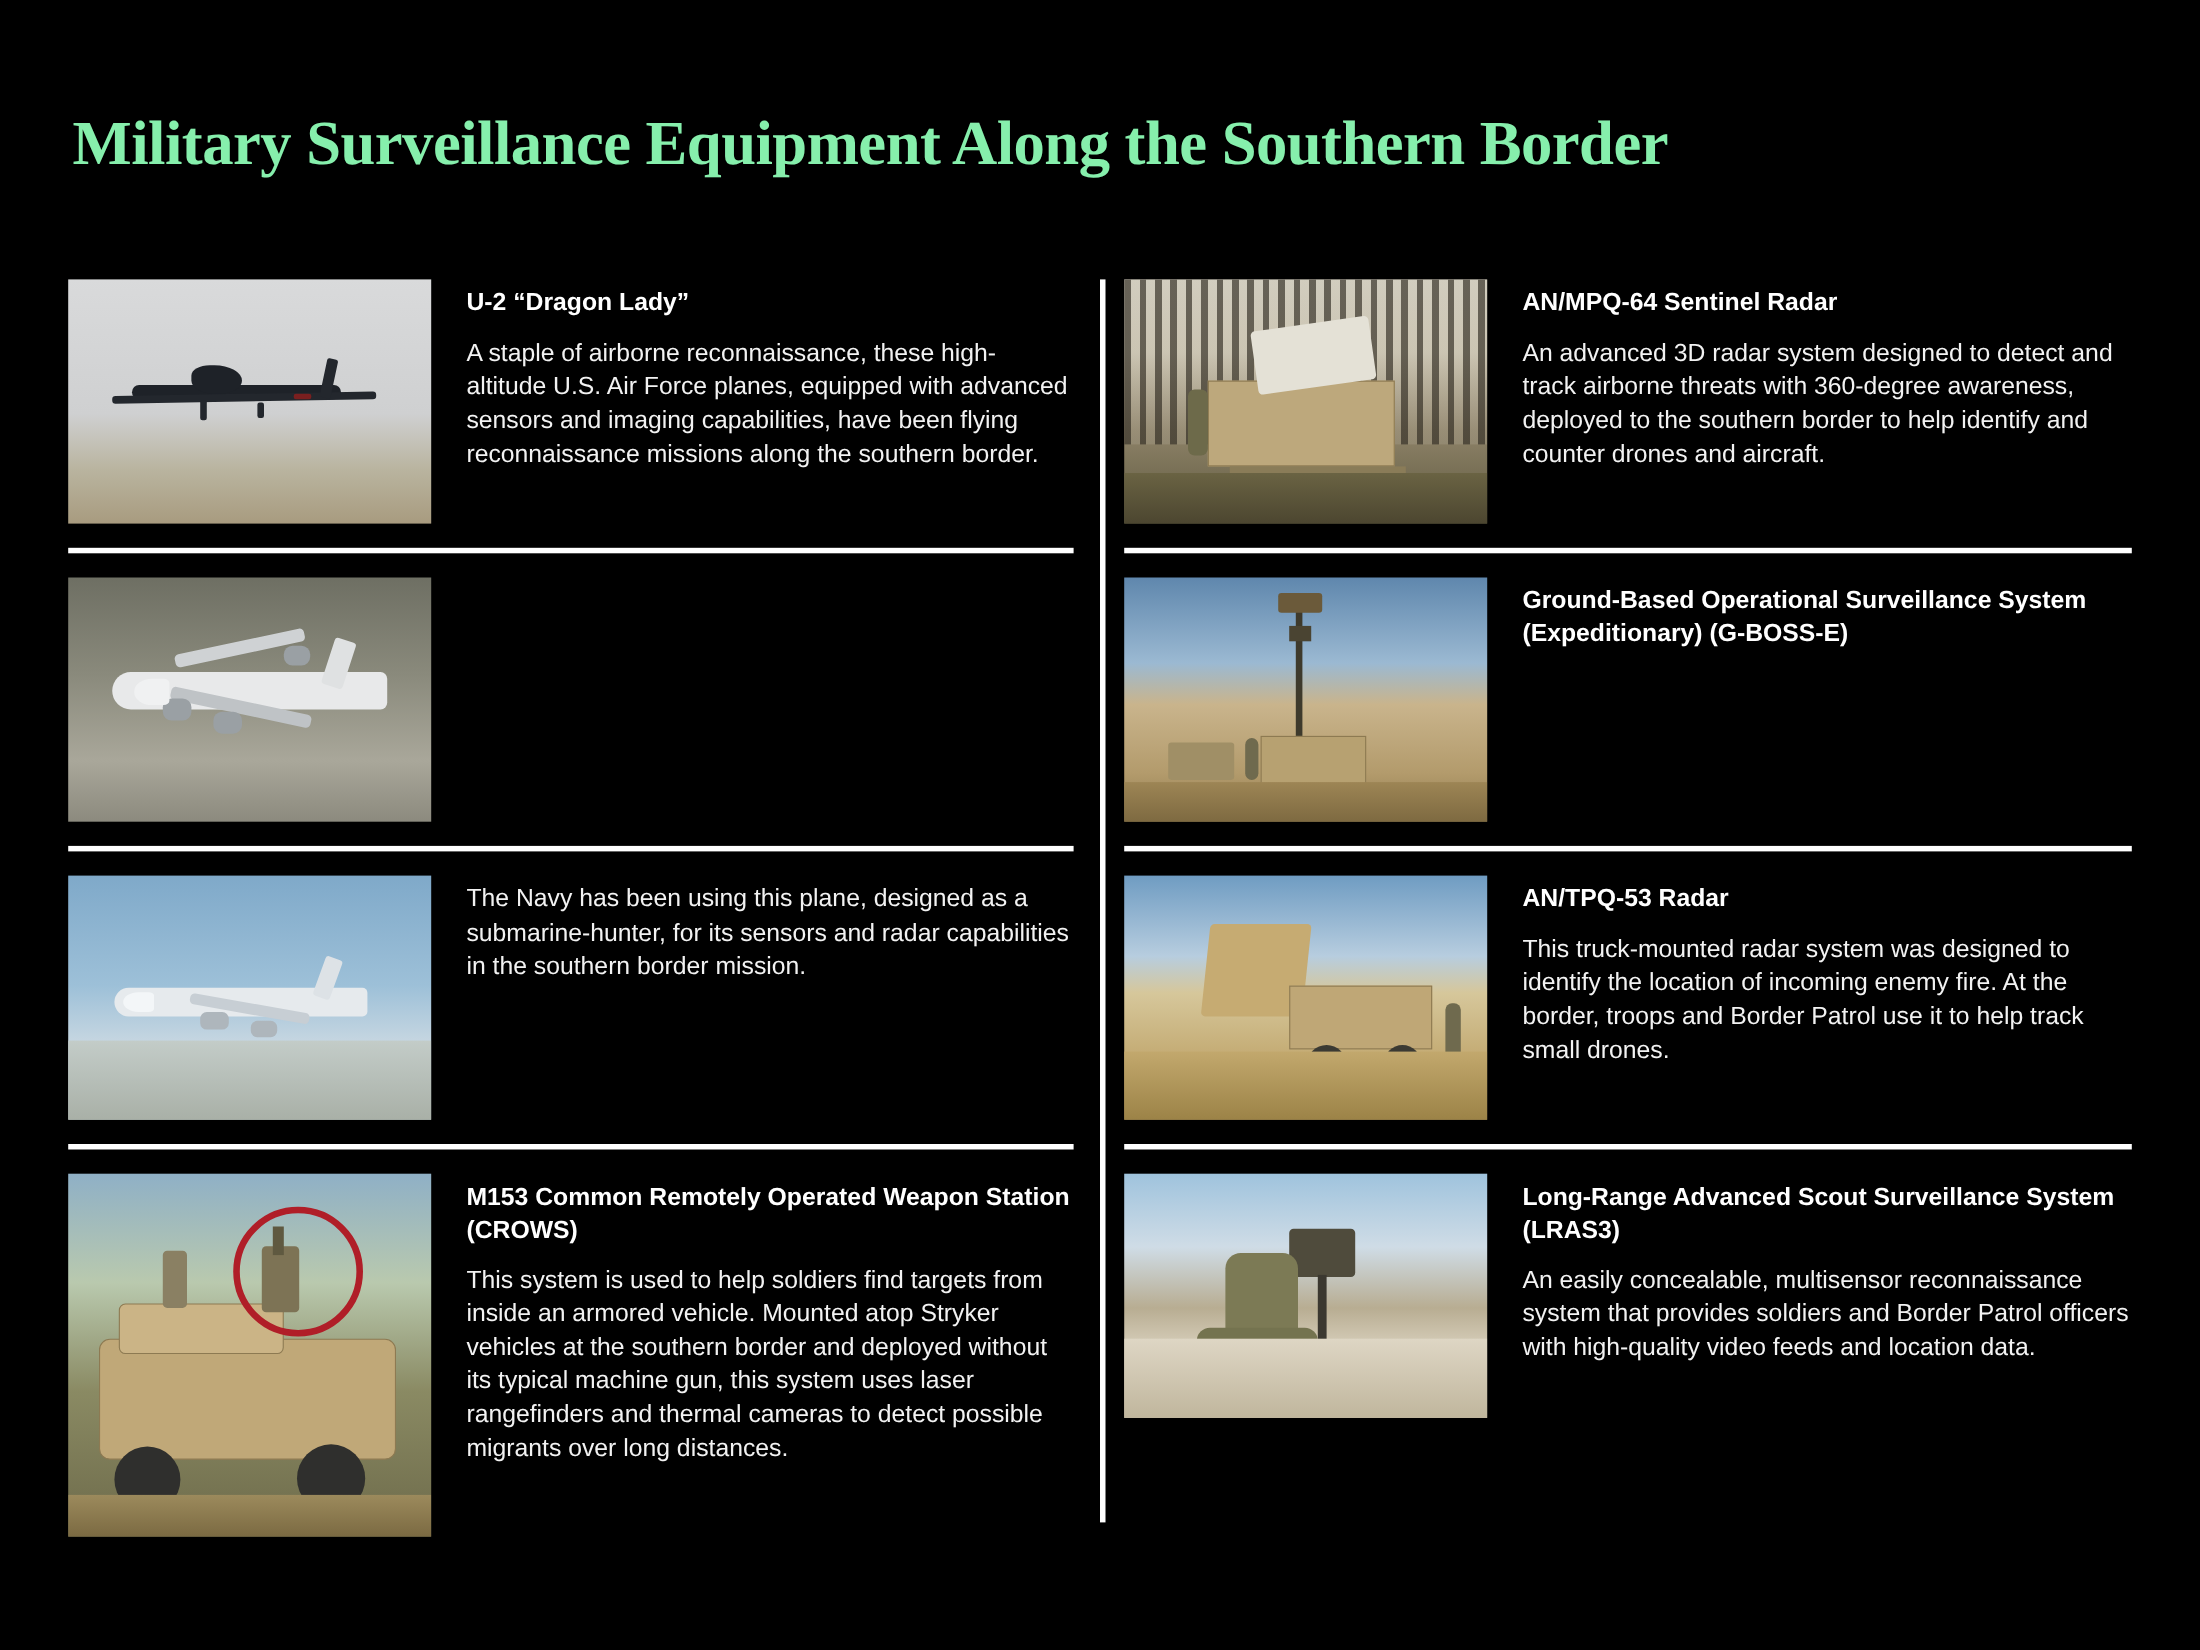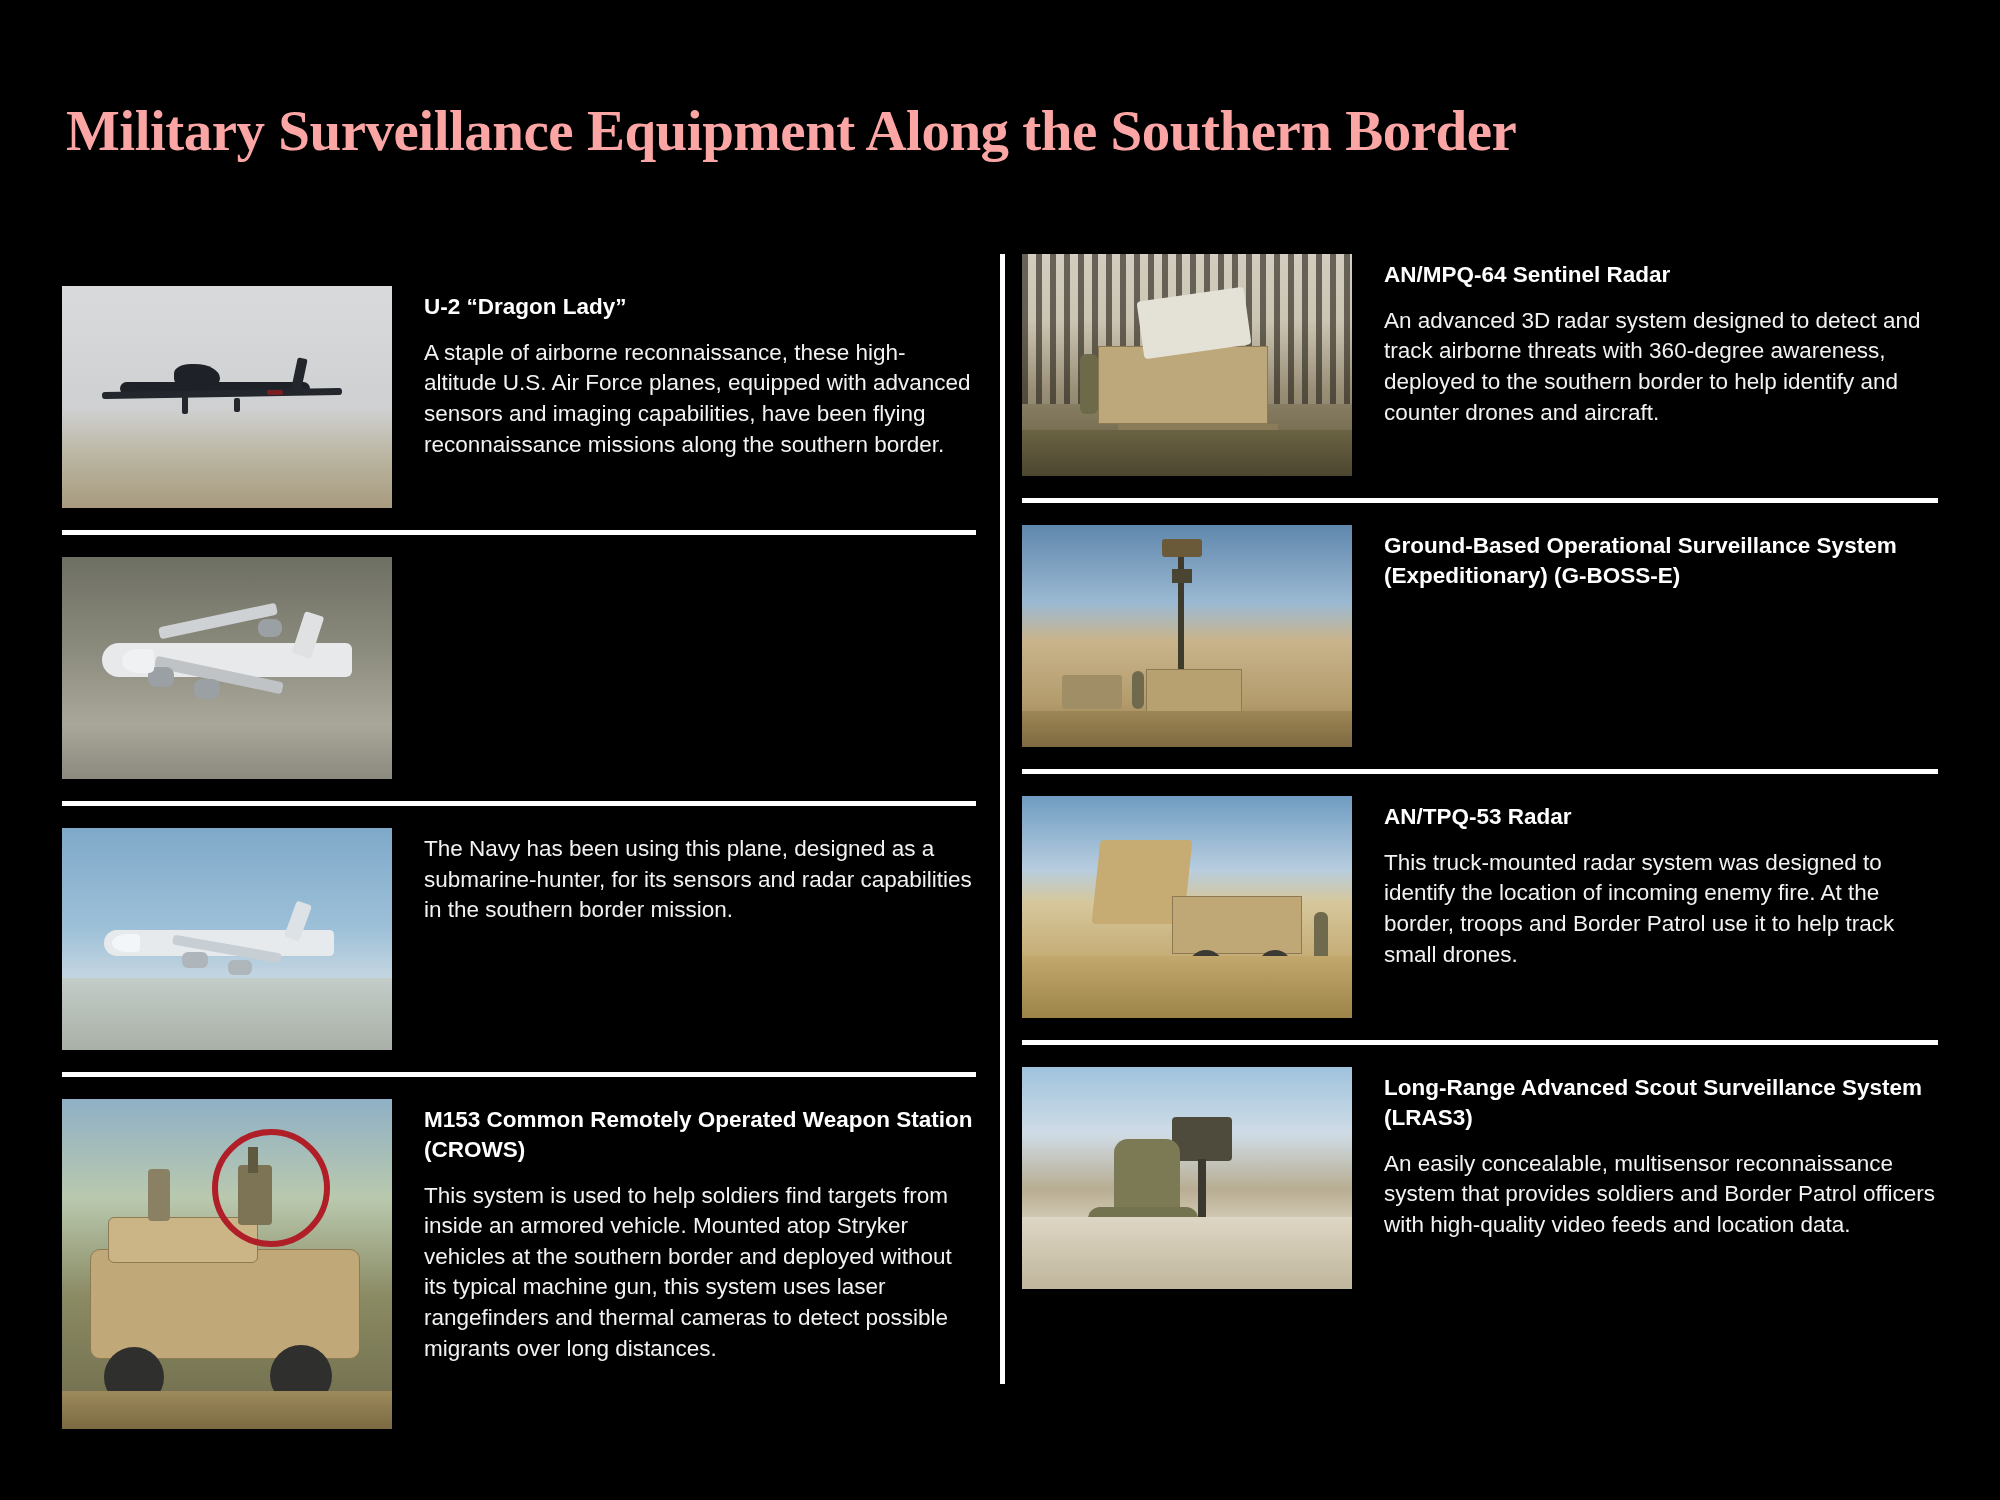--- a/index.html
+++ b/index.html
@@ -20,38 +20,38 @@
     height: 1500px;
     background: #000000;
     position: relative;
     padding: 0;
   }
   .title {
     font-family: "Liberation Serif", serif;
     font-weight: bold;
     font-size: 57px;
     letter-spacing: -0.5px;
-    color: #fca5a5;
+    color: #86efac;
     padding: 62px 0 0 66px;
     line-height: 1.1;
   }
   .grid {
     position: absolute;
     top: 216px;
     left: 62px;
     width: 1876px;
     display: flex;
     flex-direction: row;
   }
   .col {
     width: 938px;
     display: flex;
     flex-direction: column;
   }
-  .col-left { padding-right: 24px; margin-top: 32px; }
+  .col-left { padding-right: 24px; }
   .col-right { padding-left: 22px; }
   .divider-vertical {
     position: absolute;
     top: 216px;
     left: 1000px;
     width: 5px;
     height: 1130px;
     background: #ffffff;
   }
   .card {

